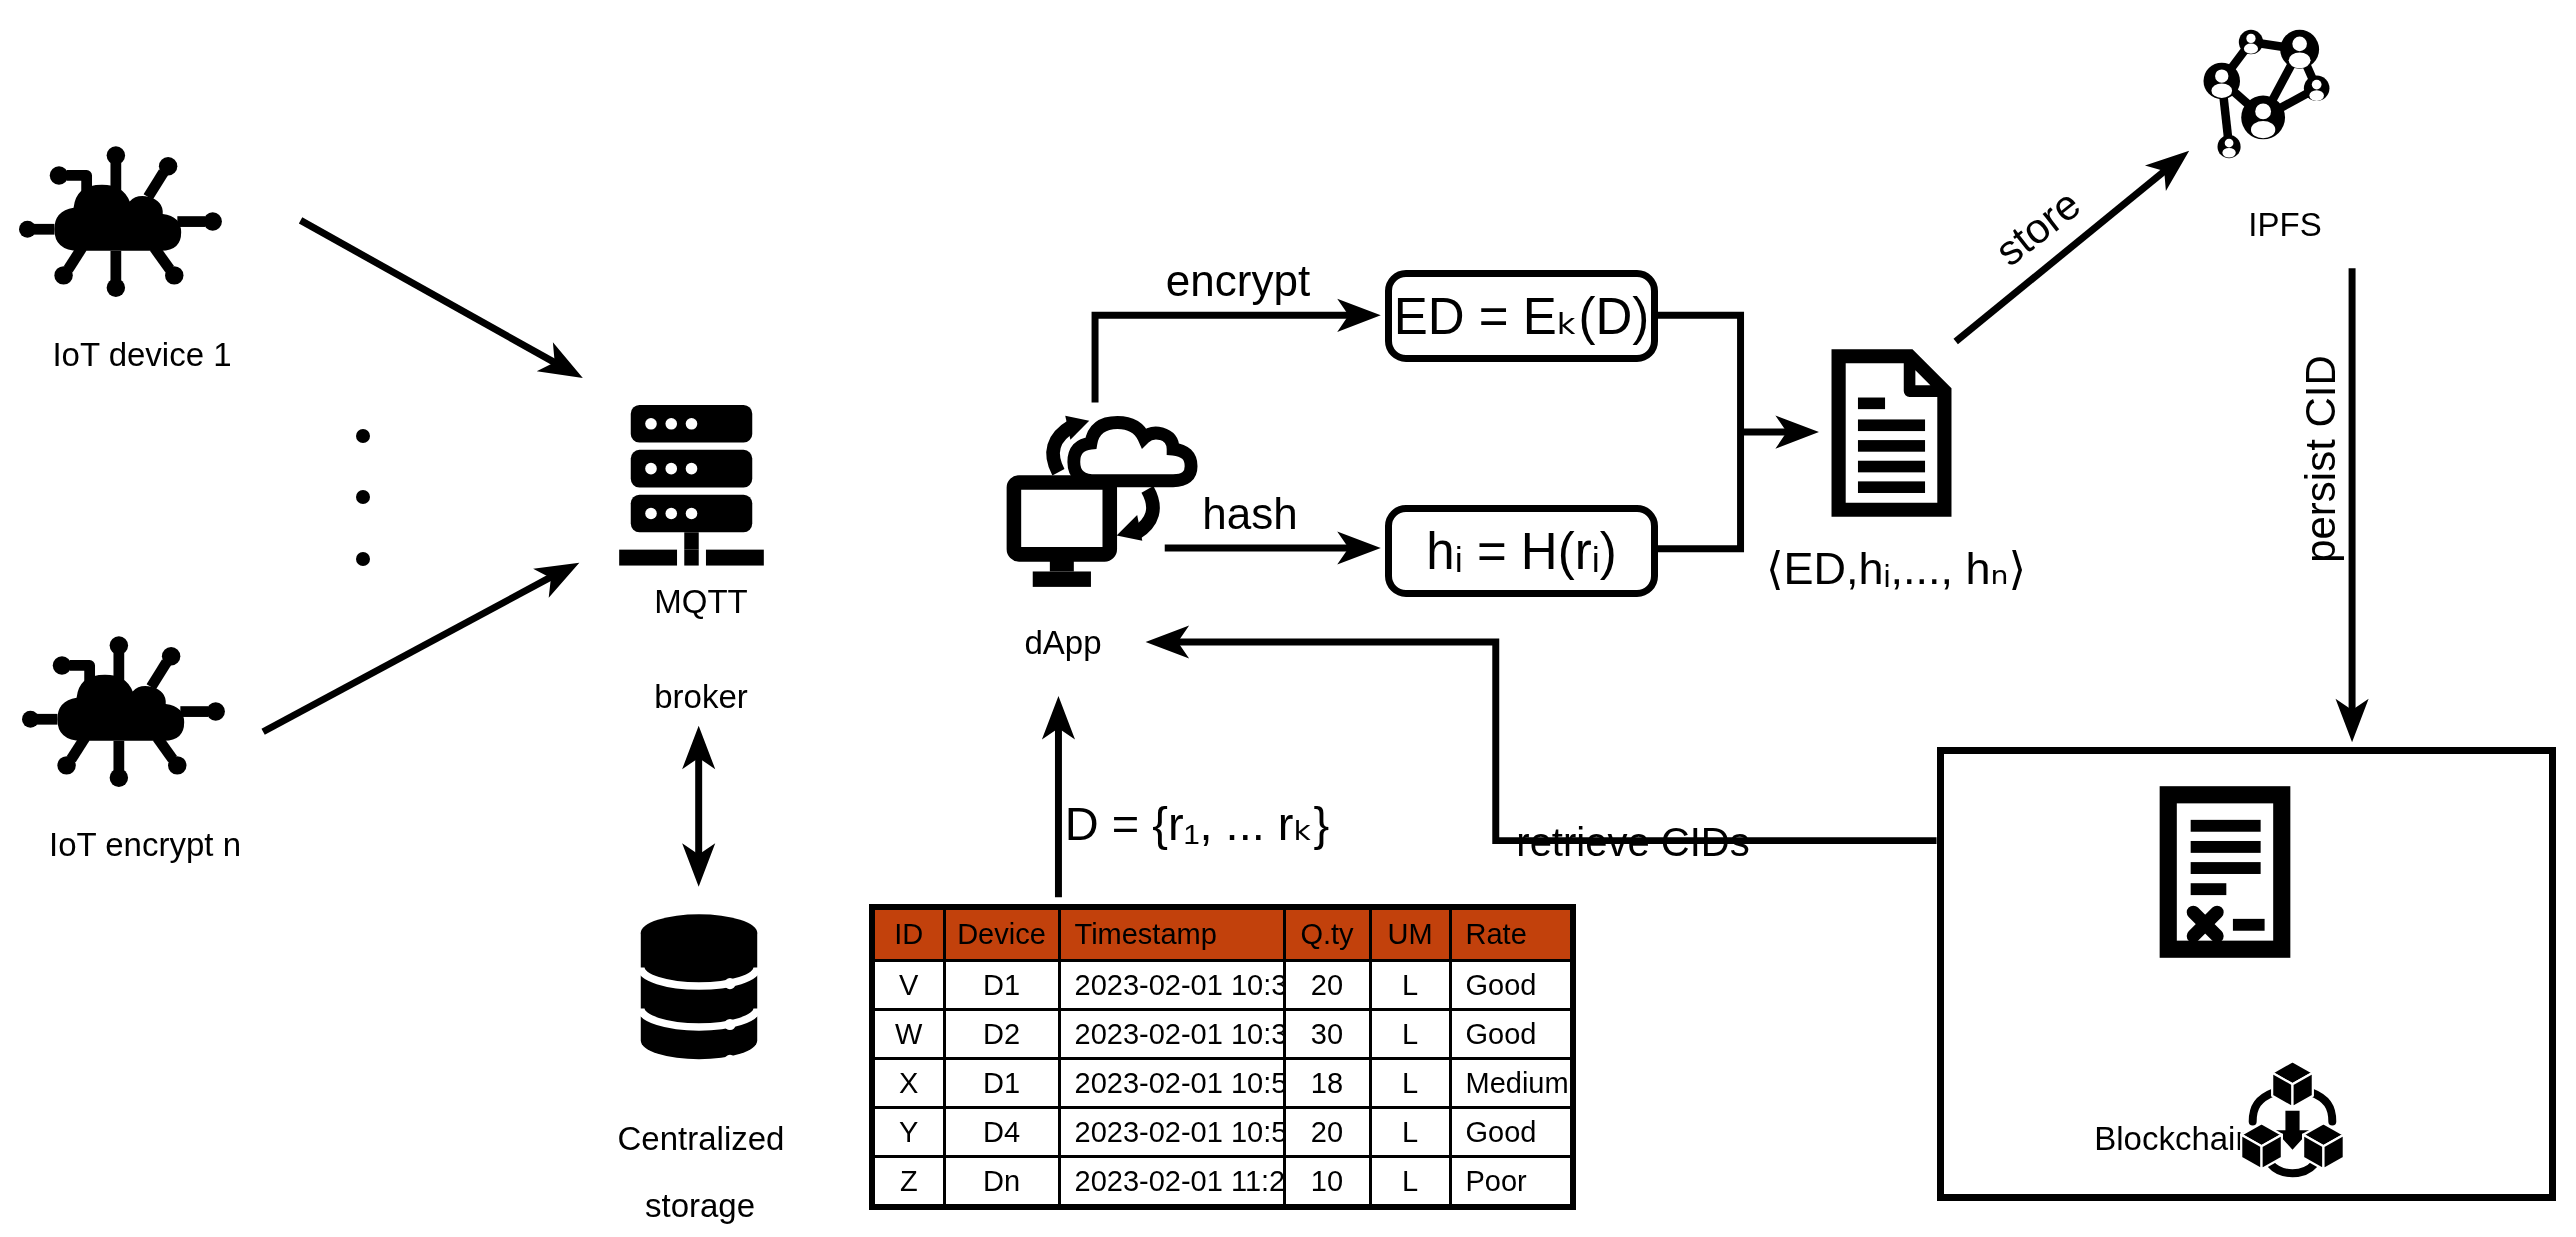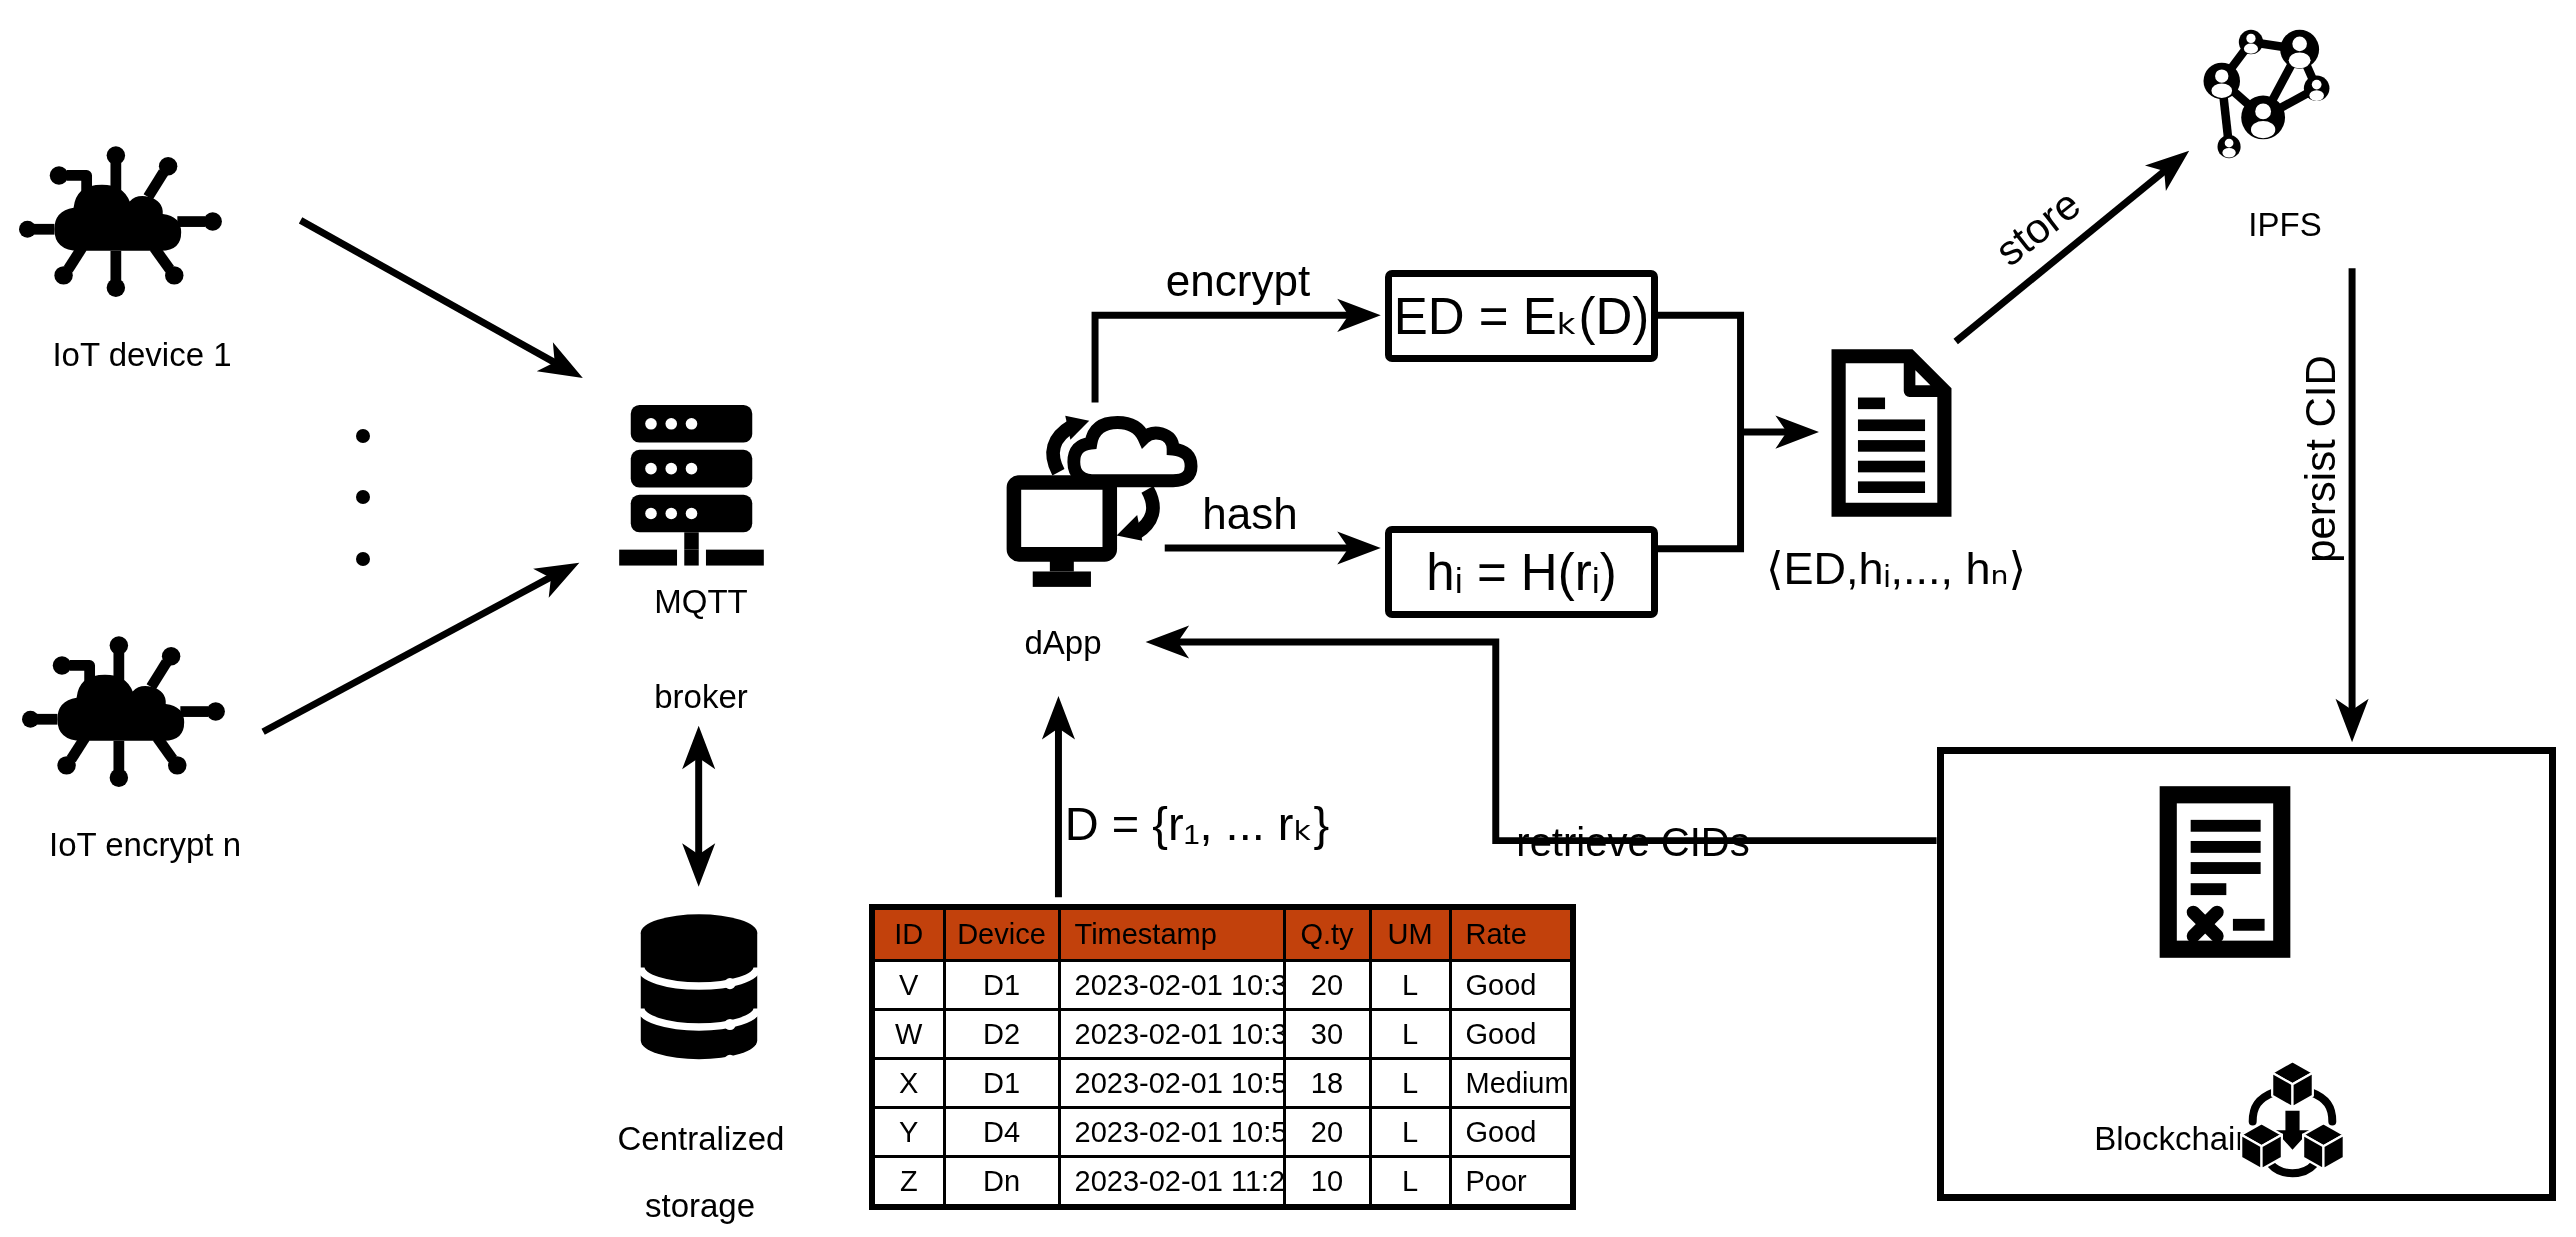--- a/index.html
+++ b/index.html
@@ -10,21 +10,21 @@
   }
   .abs { position:absolute; }
   .lbl {
     position:absolute; transform:translate(-50%,-50%);
     white-space:nowrap; color:#000; text-align:center; line-height:1.15;
   }
   .node-lbl { font-size:33px; }
   .edge-lbl { font-size:44px; }
   .formula  { font-size:51px; }
   .pbox {
-    position:absolute; border:7px solid #000; border-radius:7px;
+    position:absolute; border:7px solid #000; border-radius:21px;
     background:#fff; display:flex; align-items:center; justify-content:center;
   }
   #blockchain-box {
     position:absolute; left:1937px; top:747px; width:605px; height:440px;
     border:7px solid #000; background:#fff;
   }
   .dot { position:absolute; width:14px; height:14px; border-radius:50%;
     background:#000; transform:translate(-50%,-50%); }
   #records-table { position:absolute; left:869px; top:904px; }
   table.rec { border-collapse:collapse; border:6.1px solid #000; table-layout:fixed;
@@ -200,21 +200,21 @@
     <rect x="15" y="99" width="34" height="9" fill="#000"></rect>
   </svg>
   <div class="lbl node-lbl" style="left:1063px;top:643px">dApp</div>
 
   <div class="lbl edge-lbl" style="left:1238px;top:281px">encrypt</div>
   <div class="pbox" style="left:1385px;top:270px;width:259px;height:78px">
     <span class="formula">ED = Eₖ(D)</span>
   </div>
 
   <div class="lbl edge-lbl" style="left:1250px;top:514px">hash</div>
-  <div class="pbox" style="left:1385px;top:526px;width:259px;height:78px">
+  <div class="pbox" style="left:1385px;top:505px;width:259px;height:78px">
     <span class="formula">hᵢ = H(rᵢ)</span>
   </div>
 
   <svg class="abs" style="left:1827px;top:348px" width="129" height="170" viewBox="0 0 100 131">
     <path d="M9 6 h55 l27 27 v92 h-82 z" fill="#fff" stroke="#000" stroke-width="11"></path>
     <path d="M64 6 l27 27 h-27 z" fill="#fff" stroke="#000" stroke-width="9" stroke-linejoin="round"></path>
     <g fill="#000">
       <rect x="24" y="38" width="21" height="9"></rect>
       <rect x="24" y="55" width="52" height="9"></rect>
       <rect x="24" y="71" width="52" height="9"></rect>

